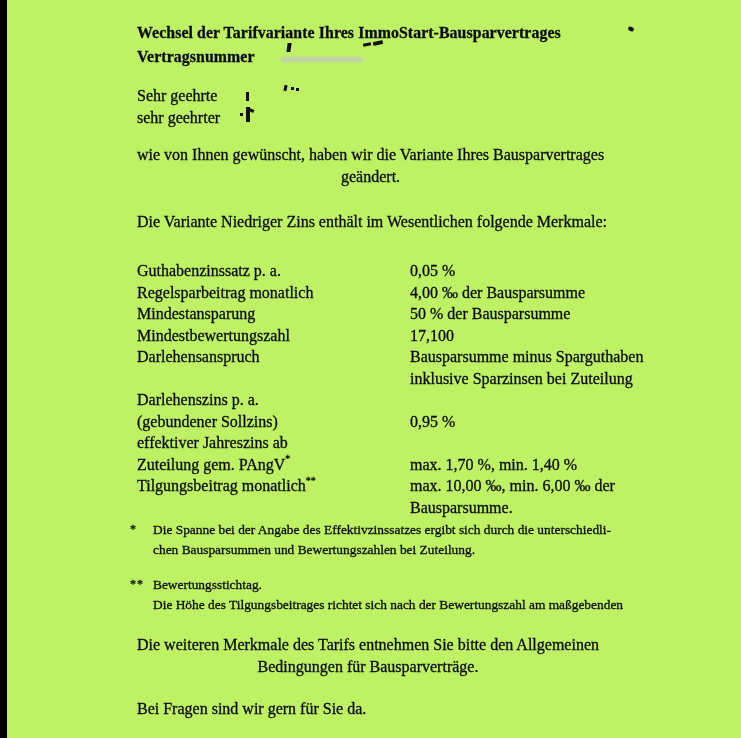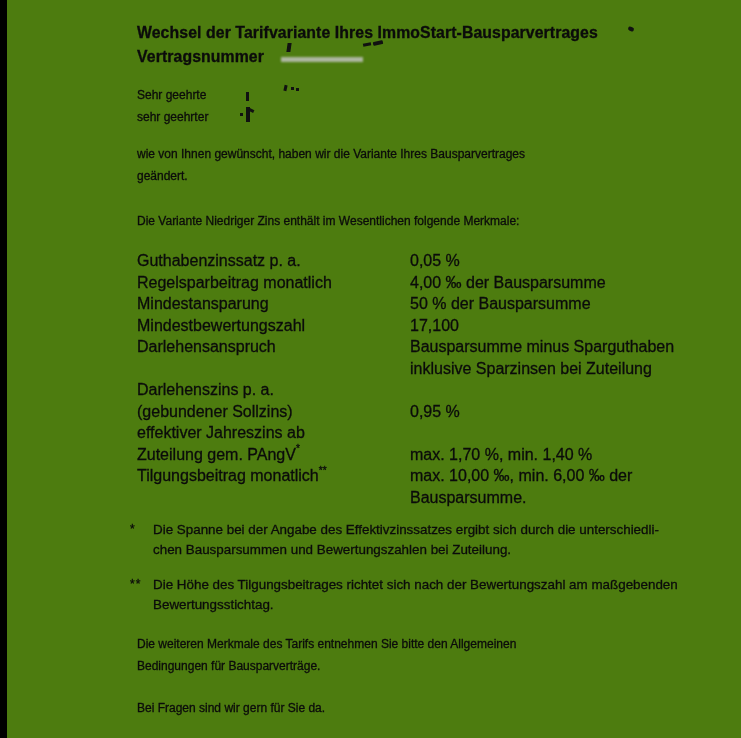--- a/index.html
+++ b/index.html
@@ -1,28 +1,28 @@
 <!DOCTYPE html>
 <html><head>
 <meta charset="utf-8">
 <style>
   html,body { margin:0; padding:0; background:#ffffff; }
   #page {
-    position:relative; width:741px; height:738px; background:#4d7c0f;
-    overflow:hidden; font-family:Liberation Sans, sans-serif;
+    position:relative; width:741px; height:738px; background:#bef264;
+    overflow:hidden; font-family:Liberation Serif, serif;
     color:#0b0b0b; -webkit-text-stroke:0.3px #0b0b0b;
   }
   .abs { position:absolute; }
   .mark { position:absolute; background:#111; }
   .title { font-size:15.8px; font-weight:bold; line-height:24px; letter-spacing:0.1px; white-space:nowrap; }
-  .body-text { font-size:12px; line-height:21.5px; white-space:nowrap; }
+  .body-text { font-size:16px; line-height:21.5px; white-space:nowrap;text-align:center; }
   .edge-bar { position:absolute; left:0; top:0; width:7px; height:738px; background:#000; }
   .smudge { position:absolute; background:#c6c6c6; filter:blur(1px); opacity:0.8; }
 
-  .terms { position:absolute; left:137px; top:250px; font-size:16px; line-height:21.5px; }
+  .terms { position:absolute; left:137px; top:260px; font-size:16px; line-height:21.5px; }
   .trow { display:flex; }
   .tlabel { width:273px; white-space:nowrap; }
   .tvalue { white-space:nowrap; }
   sup.ref { font-size:10px; position:relative; top:-1px; vertical-align:super; line-height:0; }
 
   .footnote { position:absolute; left:130px; display:flex; font-size:13.4px; line-height:19.5px; }
   .fn-marker { width:23px; font-size:12px; letter-spacing:1px; }
   .fn-lines { width:585px; }
   .fn-line { white-space:nowrap; }
 </style>
@@ -115,22 +115,22 @@
     <div class="fn-marker">*</div>
     <div class="fn-lines">
       <div class="fn-line">Die Spanne bei der Angabe des Effektivzinssatzes ergibt sich durch die unterschiedli-</div>
       <div class="fn-line">chen Bausparsummen und Bewertungszahlen bei Zuteilung.</div>
     </div>
   </div>
 
   <div class="footnote" style="top:575px;">
     <div class="fn-marker">**</div>
     <div class="fn-lines">
+      <div class="fn-line">Bewertungsstichtag.</div>
       <div class="fn-line">Die Höhe des Tilgungsbeitrages richtet sich nach der Bewertungszahl am maßgebenden</div>
-      <div class="fn-line">Bewertungsstichtag.</div>
     </div>
   </div>
 
   <div class="abs body-text" style="left:137px; top:698px;">Bei Fragen sind wir gern für Sie da.</div>
 
   <div class="abs body-text" style="left:137px; top:634px;">
     <div>Die weiteren Merkmale des Tarifs entnehmen Sie bitte den Allgemeinen</div>
     <div>Bedingungen für Bausparverträge.</div>
   </div>
 

